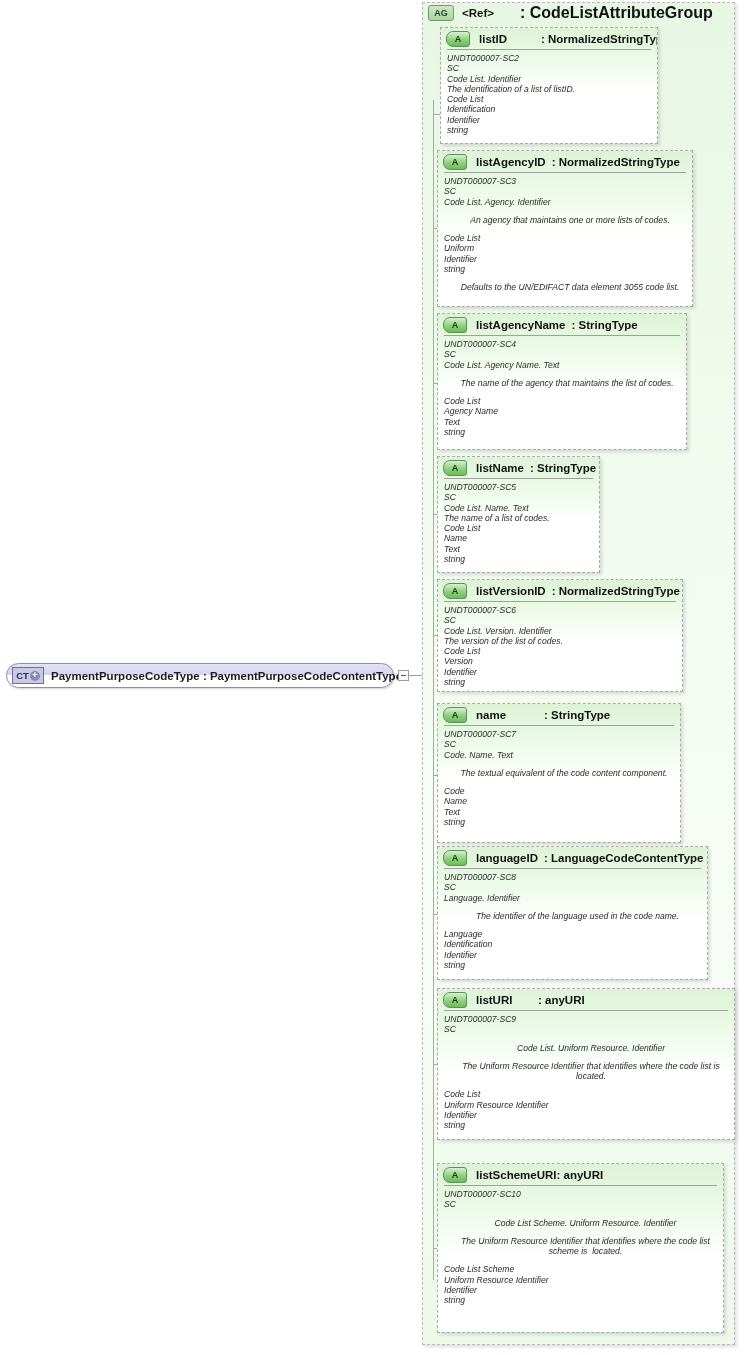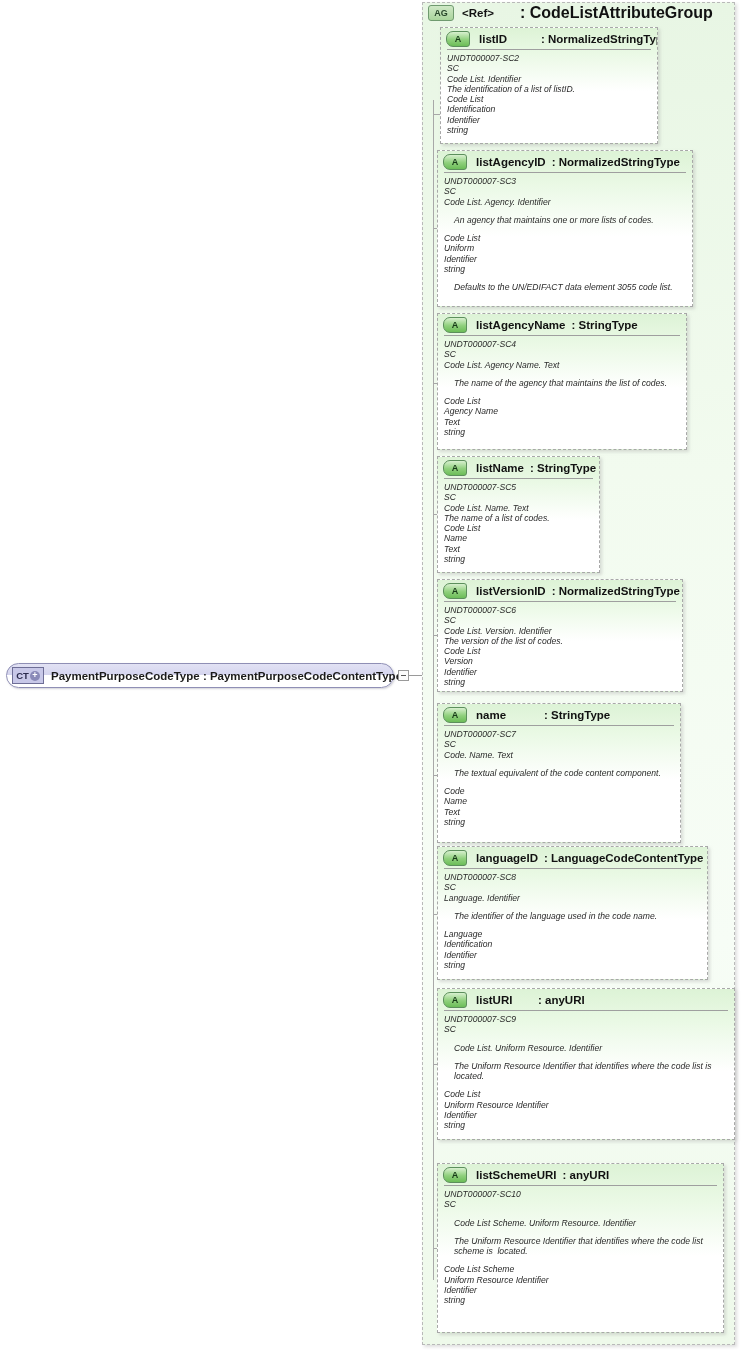--- a/index.html
+++ b/index.html
@@ -203,21 +203,21 @@
     margin: 0 6px 0 6px;
   }
   .attr-body {
     padding: 3px 6px 4px 6px;
     font-size: 8.6px;
     font-style: italic;
     color: #2a2a2a;
     line-height: 10.3px;
   }
   .attr-body .ln { white-space: pre-wrap; }
-  .attr-body .ln.indent { padding-left: 10px; }
+  .attr-body .ln.indent { padding-left: 10px; text-align: center; }
   .attr-body .ln.gap-before { margin-top: 8px; }
   .attr-body .ln.gap-both { margin-top: 8px; margin-bottom: 8px; }
 
   
   .branch {
     position: absolute;
     height: 1px;
     background: #a8a8a8;
     left: 433px;
   }
@@ -397,21 +397,21 @@
         <div class="ln ">Code List</div>
         <div class="ln ">Uniform Resource Identifier</div>
         <div class="ln ">Identifier</div>
         <div class="ln ">string</div>
       </div>
     </div>
     <div class="branch" style="top: 1248px; width: 4px;"></div>
     <div class="attr-box" style="left: 437px; top: 1163px; width: 287px; height: 170px;">
       <div class="attr-head">
         <span class="a-badge">A</span>
-        <span class="a-name" style="margin-right: 6px;">listSchemeURI</span>
+        <span class="a-name" style="">listSchemeURI</span>
         <span class="a-type">: anyURI</span>
       </div>
       <div class="attr-rule"></div>
       <div class="attr-body">
         <div class="ln ">UNDT000007-SC10</div>
         <div class="ln ">SC</div>
         <div class="ln indent gap-both">Code List Scheme. Uniform Resource. Identifier</div>
         <div class="ln indent gap-both">The Uniform Resource Identifier that identifies where the code list scheme is  located.</div>
         <div class="ln ">Code List Scheme</div>
         <div class="ln ">Uniform Resource Identifier</div>

